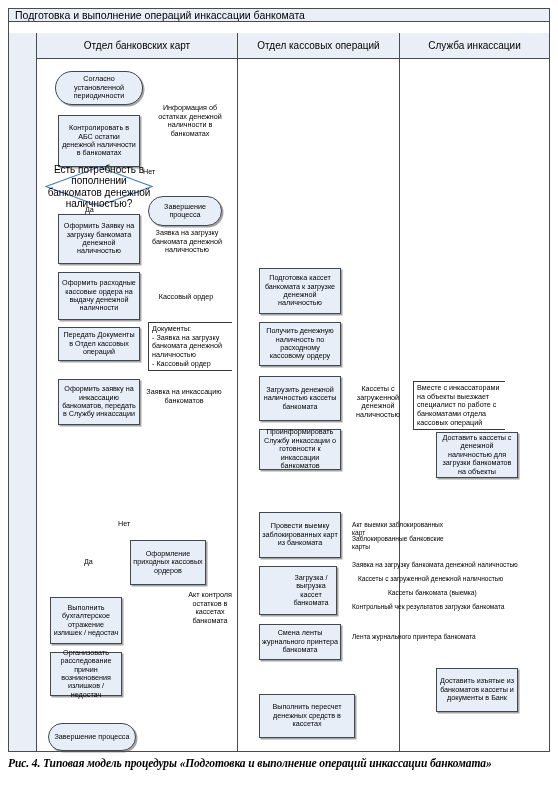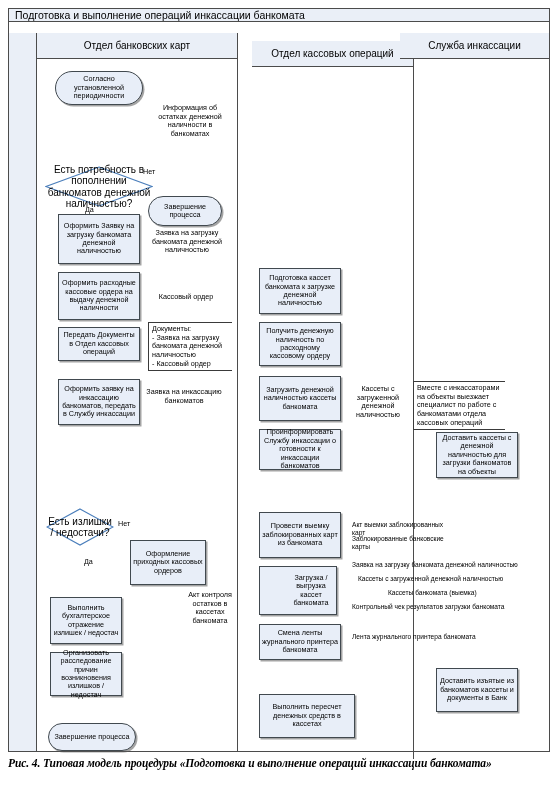--- a/index.html
+++ b/index.html
@@ -8,21 +8,21 @@
 
   
   .outer-frame{position:absolute;left:8px;top:8px;width:542px;height:744px;border:1px solid #4b4b4b;background:#fff;box-sizing:border-box;}
   .title-band{position:absolute;left:8px;top:8px;width:542px;height:14px;background:#eaeff7;border:1px solid #4b4b4b;box-sizing:border-box;
     font-size:10.5px;color:#000;display:flex;align-items:center;padding-left:6px;}
   .lane-left-strip{position:absolute;left:9px;top:33px;width:28px;height:718px;background:#eaeff7;border-right:1px solid #4b4b4b;box-sizing:border-box;}
   .lane-head{position:absolute;top:33px;height:26px;background:#eaeff7;border-right:1px solid #4b4b4b;border-bottom:1px solid #4b4b4b;
     box-sizing:border-box;display:flex;align-items:center;justify-content:center;font-size:10px;color:#000;}
   .lane-body{position:absolute;top:59px;height:692px;border-right:1px solid #4b4b4b;box-sizing:border-box;}
   .lane1{left:37px;width:201px;}
-  .lane2{left:252px;width:162px;margin-top:8px;}
+  .lane2{left:238px;width:162px;}
   .lane3{left:400px;width:149px;border-right:none;}
 
   
   .caption{position:absolute;left:8px;top:757px;width:550px;font-family:"Liberation Serif",serif;font-style:italic;font-weight:bold;
     font-size:11.5px;color:#000;white-space:nowrap;letter-spacing:-0.1px;}
 
   
   .node{position:absolute;box-sizing:border-box;display:flex;align-items:center;justify-content:center;text-align:center;
     font-size:7.2px;line-height:1.18;color:#000;padding:1px 2px;}
   .proc{background:#e8eef8;border:1px solid #41494f;box-shadow:1.5px 1.5px 0 rgba(90,90,90,.55);}
@@ -135,44 +135,39 @@
 
   <div class="lane-head lane1">Отдел банковских карт</div>
   <div class="lane-head lane2">Отдел кассовых операций</div>
   <div class="lane-head lane3">Служба инкассации</div>
   <div class="lane-body lane1"></div>
   <div class="lane-body lane2"></div>
   <div class="lane-body lane3"></div>
 
   <div class="node term" style="left:55px;top:71px;width:88px;height:34px;">Согласно установленной периодичности</div>
 
+  <div class="node proc" style="left:58px;top:115px;width:82px;height:52px;">Контролировать в АБС остатки денежной наличности в банкоматах</div>
 
   <div class="diamond-wrap" style="left:45px;top:166px;width:108px;height:41px;">
     <svg width="108" height="41">
         <polygon points="54,1 107,20.5 54,40 1,20.5" fill="#ffffff" stroke="#4a7ebb" stroke-width="1.1"></polygon>
       </svg>
     <div class="diamond-label">Есть потребность в пополнении банкоматов денежной наличностью?</div>
   </div>
 
   <div class="node term" style="left:148px;top:196px;width:74px;height:30px;">Завершение процесса</div>
 
   <div class="node proc" style="left:58px;top:214px;width:82px;height:50px;">Оформить Заявку на загрузку банкомата денежной наличностью</div>
 
   <div class="node proc" style="left:58px;top:272px;width:82px;height:48px;">Оформить расходные кассовые ордера на выдачу денежной наличности</div>
 
   <div class="node proc" style="left:58px;top:327px;width:82px;height:34px;">Передать Документы в Отдел кассовых операций</div>
 
   <div class="node proc" style="left:58px;top:379px;width:82px;height:46px;">Оформить заявку на инкассацию банкоматов, передать в Службу инкассации</div>
 
-  <div class="diamond-wrap" style="left:46px;top:508px;width:68px;height:38px;">
-    <svg width="68" height="38">
-        <polygon points="34,1 67,19 34,37 1,19" fill="#ffffff" stroke="#4a7ebb" stroke-width="1.1"></polygon>
-      </svg>
-    <div class="diamond-label">Есть излишки / недостачи?</div>
-  </div>
 
   <div class="node proc" style="left:130px;top:540px;width:76px;height:45px;">Оформление приходных кассовых ордеров</div>
 
   <div class="node proc" style="left:50px;top:597px;width:72px;height:47px;">Выполнить бухгалтерское отражение излишек / недостач</div>
 
   <div class="node proc" style="left:50px;top:652px;width:72px;height:44px;">Организовать расследование причин возникновения излишков / недостач</div>
 
   <div class="node term" style="left:48px;top:723px;width:88px;height:28px;">Завершение процесса</div>
 
   <div class="yn" style="left:143px;top:167px;">Нет</div>

